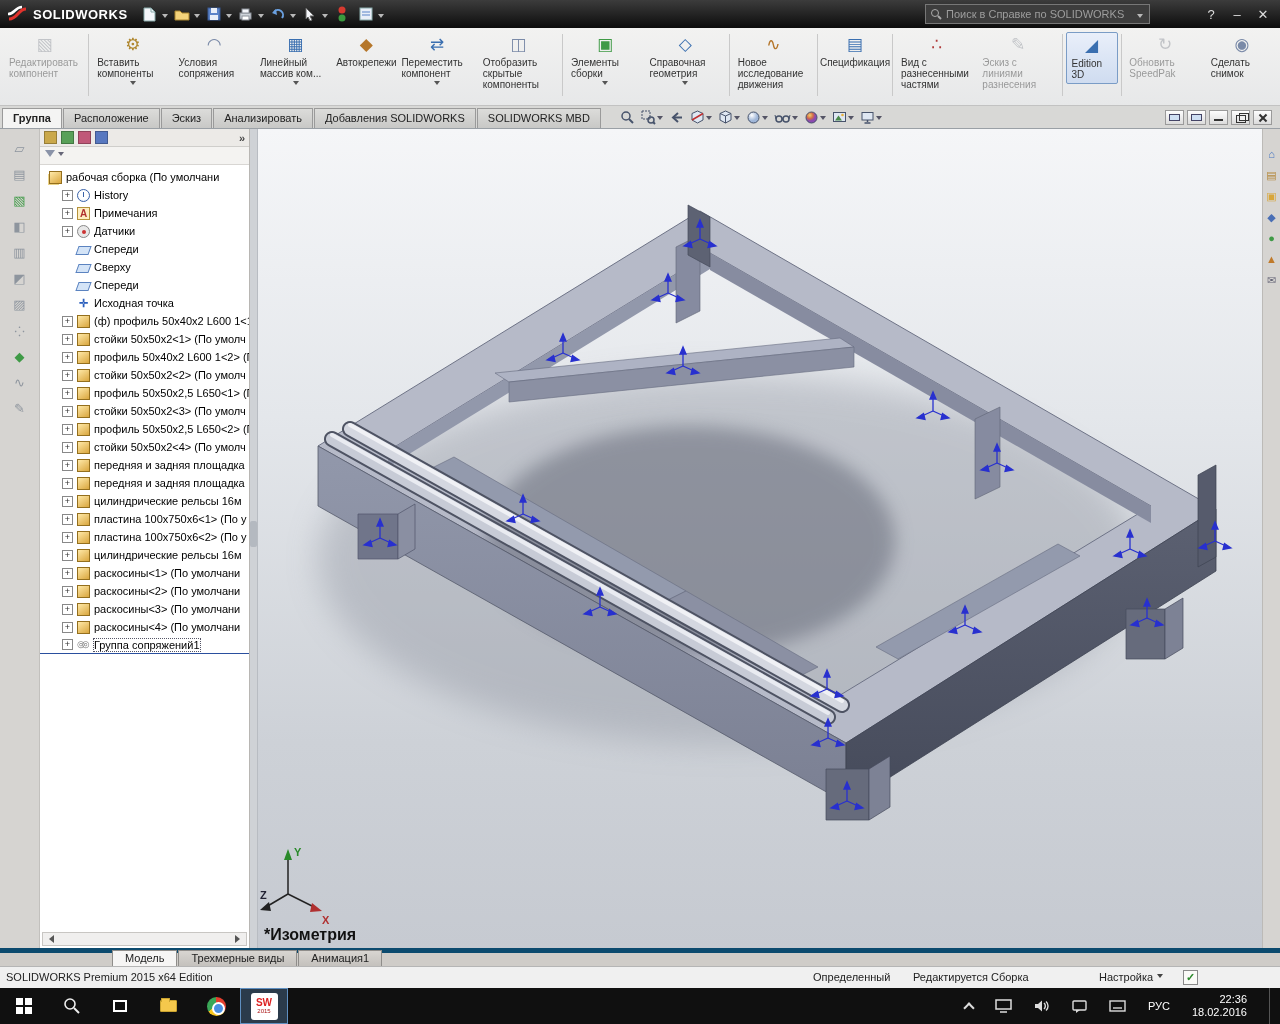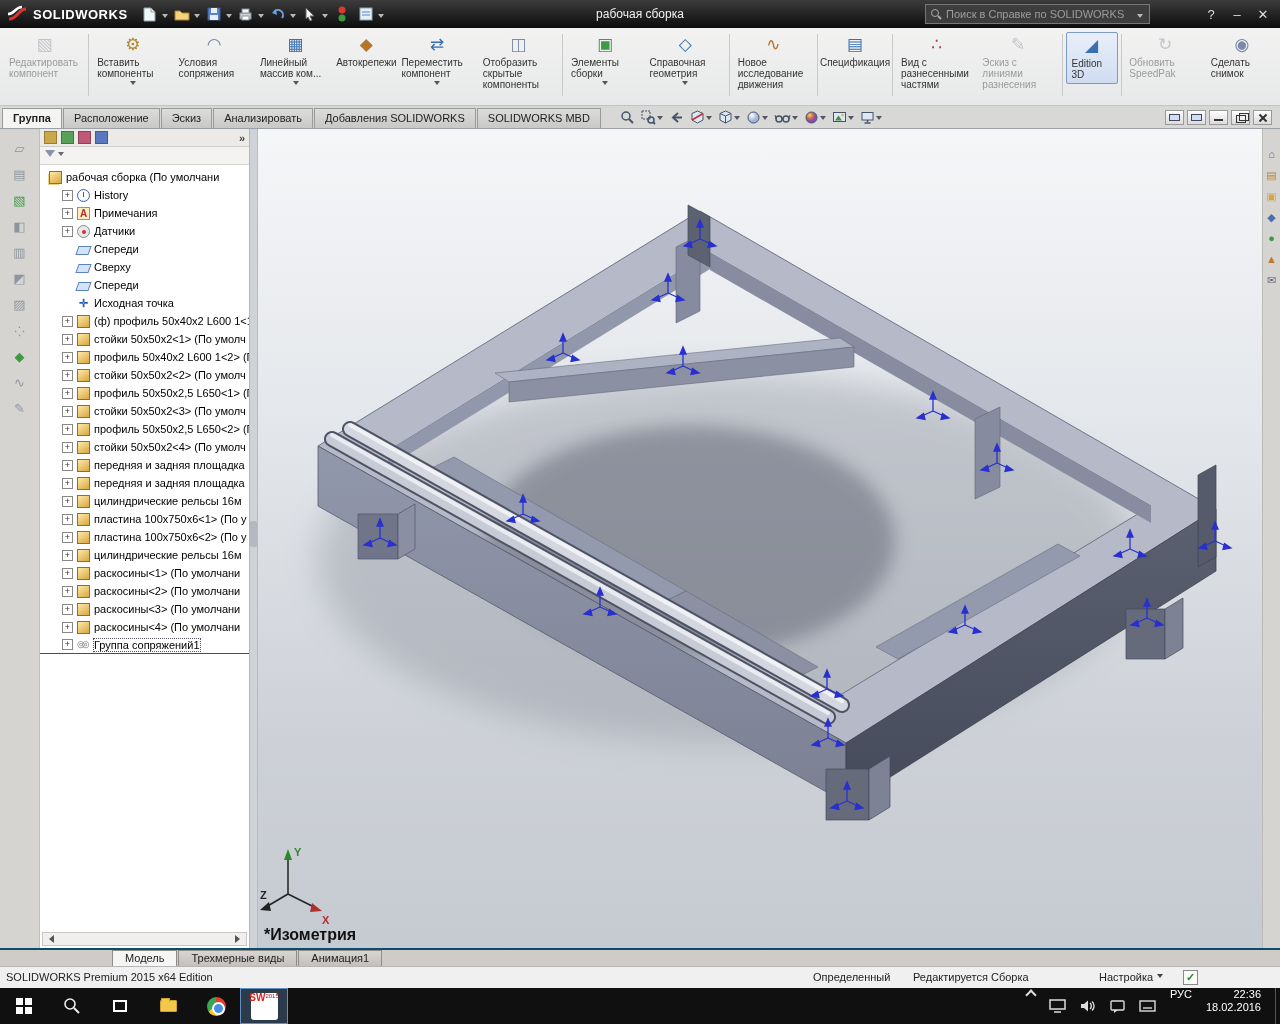--- a/index.html
+++ b/index.html
@@ -84,21 +84,21 @@
   .sarr.r{border-left:5px solid #555}
   .splitter{position:absolute;left:250px;top:0;width:8px;height:819px;background:#cfd2d6;border-right:1px solid #b8bcc2}
   .split-handle{position:absolute;left:0;top:392px;width:7px;height:26px;background:#b4b9c0;border-radius:2px}
   
   .viewport{position:absolute;left:258px;top:0;width:1004px;height:819px;background:linear-gradient(180deg,#f5f6f8 0%,#e4e7eb 35%,#cdd1d7 75%,#c6cad1 100%);overflow:hidden}
   .viewlabel{position:absolute;left:6px;bottom:4px;font-size:16px;font-weight:bold;color:#111}
   
   .rightstrip{position:absolute;right:0;top:0;width:18px;height:819px;background:#d6d4d1;border-left:1px solid #bcbab7;display:flex;flex-direction:column;align-items:center;padding-top:18px;gap:7px}
   .rsbtn{width:14px;height:14px;display:flex;align-items:center;justify-content:center;font-size:11px}
   
-  .bottomtabs{position:absolute;top:948px;left:0;width:1280px;height:18px;background:#cfccc8;border-top:2px solid #0c4a6e;display:flex;align-items:flex-end;padding-left:112px}
+  .bottomtabs{position:absolute;top:948px;left:0;width:1280px;height:18px;background:#cfccc8;border-top:5px solid #0c4a6e;display:flex;align-items:flex-end;padding-left:112px}
   .btab{font-size:11px;color:#222;padding:1px 12px 2px 12px;border:1px solid #8f8d8a;border-bottom:none;background:linear-gradient(#d8d5d1,#c4c1bd);margin-right:1px}
   .btab.active{background:#f6f5f4}
   
   .statusbar{position:absolute;top:966px;left:0;width:1280px;height:22px;background:#f0f0f0;border-top:1px solid #b5b5b5;font-size:11px;color:#222}
   .sb-edition{position:absolute;left:6px;top:4px}
   .sb-state{position:absolute;left:813px;top:4px}
   .sb-mode{position:absolute;left:913px;top:4px}
   .sb-settings{position:absolute;left:1099px;top:4px;display:flex;align-items:flex-start;gap:4px}
   .sb-caret{width:0;height:0;border:3px solid transparent;border-top:4px solid #444;margin-top:3px}
   .sb-check{position:absolute;left:1183px;top:3px;width:15px;height:15px;border:1px solid #8a8a8a;background:#fbfbf8;color:#2d8a2d;font-size:11px;font-weight:bold;text-align:center;line-height:13px}
@@ -106,24 +106,24 @@
   .taskbar{position:absolute;top:988px;left:0;width:1280px;height:36px;background:#101010;display:flex;align-items:center;color:#fff}
   .tkbtn{width:48px;height:36px;display:flex;align-items:center;justify-content:center}
   .tkbtn.active{background:#2b3b4b;border:1px solid #5f8fc0}
   .wgrid{display:grid;grid-template-columns:7px 7px;grid-template-rows:7px 7px;gap:2px}
   .wgrid span{background:#fff}
   .tview{width:14px;height:12px;border:2px solid #fff}
   .folder{width:17px;height:12px;background:#f5c84c;border:1px solid #caa32f;border-radius:1px;position:relative}
   .folder::before{content:"";position:absolute;left:0;top:-3px;width:7px;height:3px;background:#f5c84c;border:1px solid #caa32f;border-bottom:none;border-radius:1px 1px 0 0}
   .chrome{width:19px;height:19px;border-radius:50%;background:conic-gradient(#e43f2e 0 120deg,#f7c520 0 240deg,#3aa757 0 360deg);position:relative}
   .chrome::after{content:"";position:absolute;left:5px;top:5px;width:9px;height:9px;border-radius:50%;background:#4a90e2;border:2px solid #fff}
-  .swicon{width:27px;height:27px;background:#fff;border-radius:3px;display:flex;flex-direction:row;align-items:flex-start;justify-content:center;line-height:1}
+  .swicon{width:27px;height:27px;background:#fff;border-radius:3px;display:flex;flex-direction:column;align-items:center;justify-content:center;line-height:1}
   .swtext{color:#d22;font-weight:bold;font-size:10px}
   .swyear{color:#a11;font-size:6px}
-  .tray{margin-left:auto;display:flex;gap:14px;}
+  .tray{margin-left:auto;display:flex;align-items:center;gap:22px;padding-right:6px}
   .chev{width:8px;height:8px;border-left:2px solid #ddd;border-top:2px solid #ddd;transform:rotate(45deg);margin-top:3px}
   .lang{font-size:11px;color:#fff}
   .clock{font-size:11px;color:#fff;text-align:right;line-height:13px}
   .sliver{width:5px;height:36px;border-left:1px solid #555}
   .tico-sys{display:flex;align-items:center;justify-content:center}
 </style>
 </head>
 <body>
 
 <svg width="0" height="0" style="position:absolute">
@@ -197,21 +197,20 @@
       </svg>
     </span>
   <span class="qbtn">
       <svg width="14" height="14">
         <rect x="1" y="1" width="12" height="12" fill="#e8eef8" stroke="#8aa"></rect>
         <line x1="3" y1="5" x2="11" y2="5" stroke="#5b83c8"></line>
         <line x1="3" y1="8" x2="11" y2="8" stroke="#5b83c8"></line>
       </svg>
     </span>
   <span class="qcaret"></span>
-  <div class="tb-title">рабочая сборка</div>
   <div class="searchbox">
     <svg width="12" height="12">
         <circle cx="5" cy="5" r="3.5" fill="none" stroke="#aaa"></circle>
         <line x1="8" y1="8" x2="11" y2="11" stroke="#aaa" stroke-width="2"></line>
       </svg>
     <input placeholder="Поиск в Справке по SOLIDWORKS" style="">
     <span class="qcaret"></span>
   </div>
   <div class="winbtns">
     <span class="winbtn">?</span>

